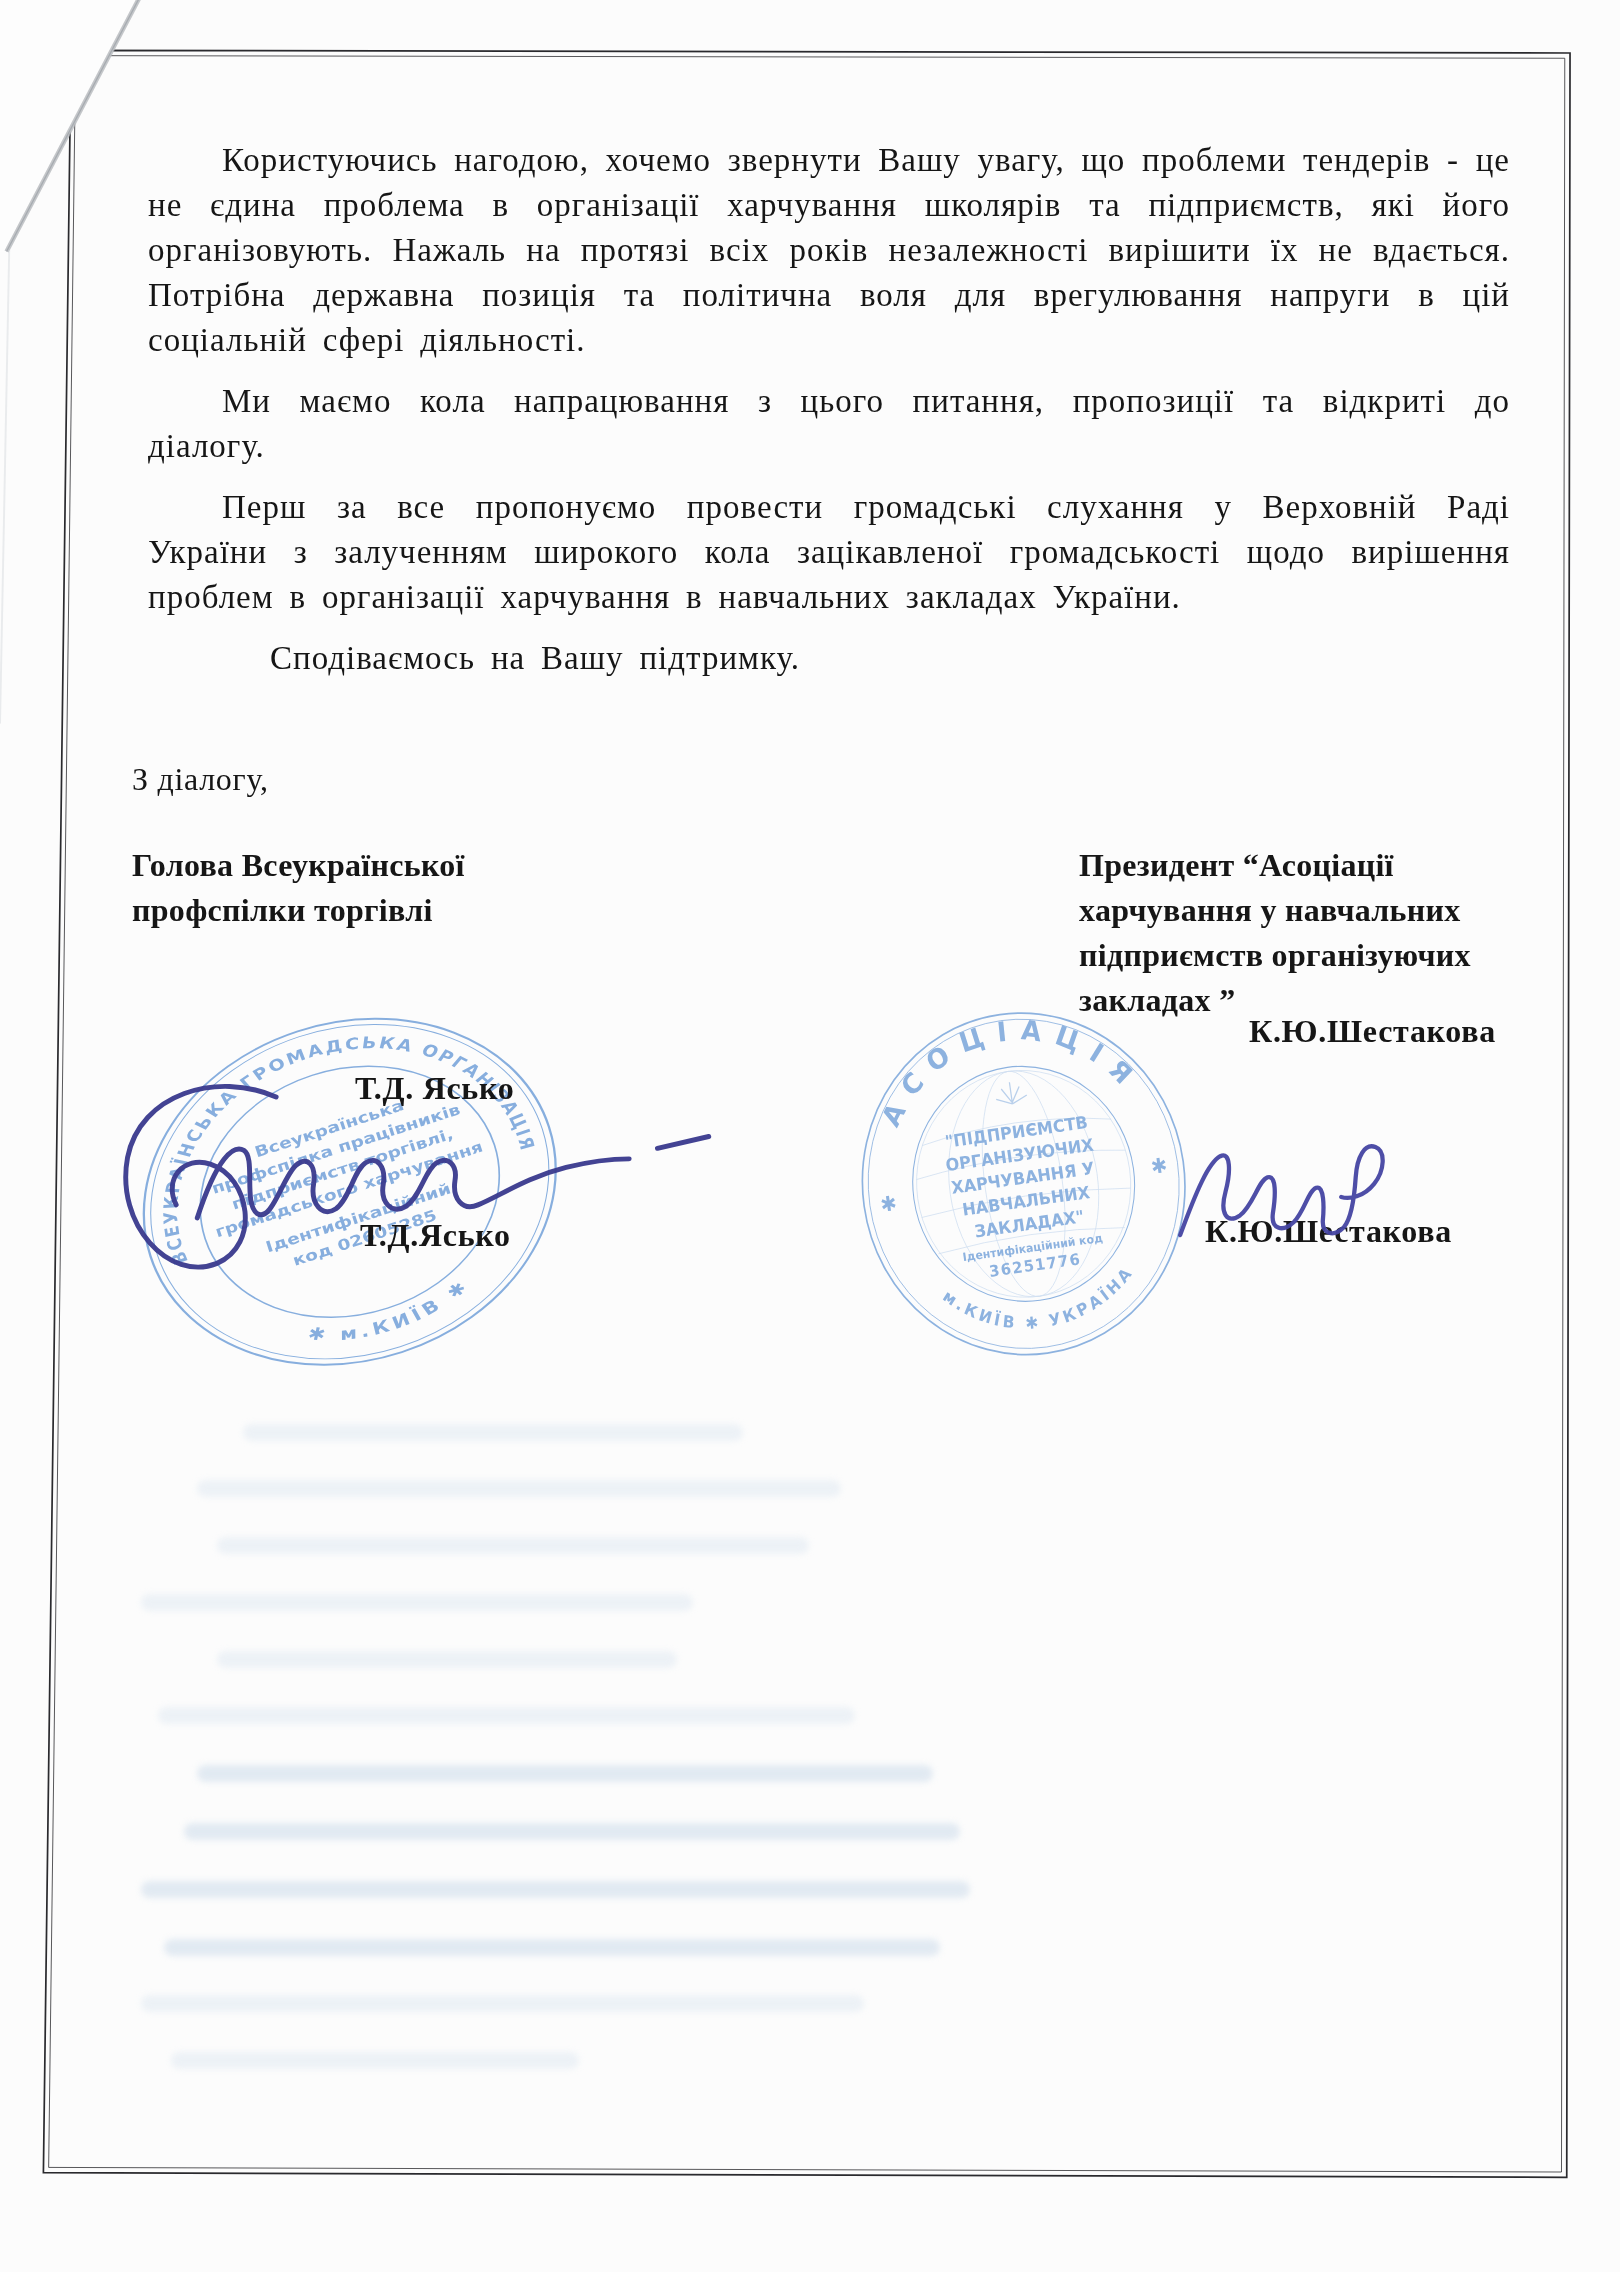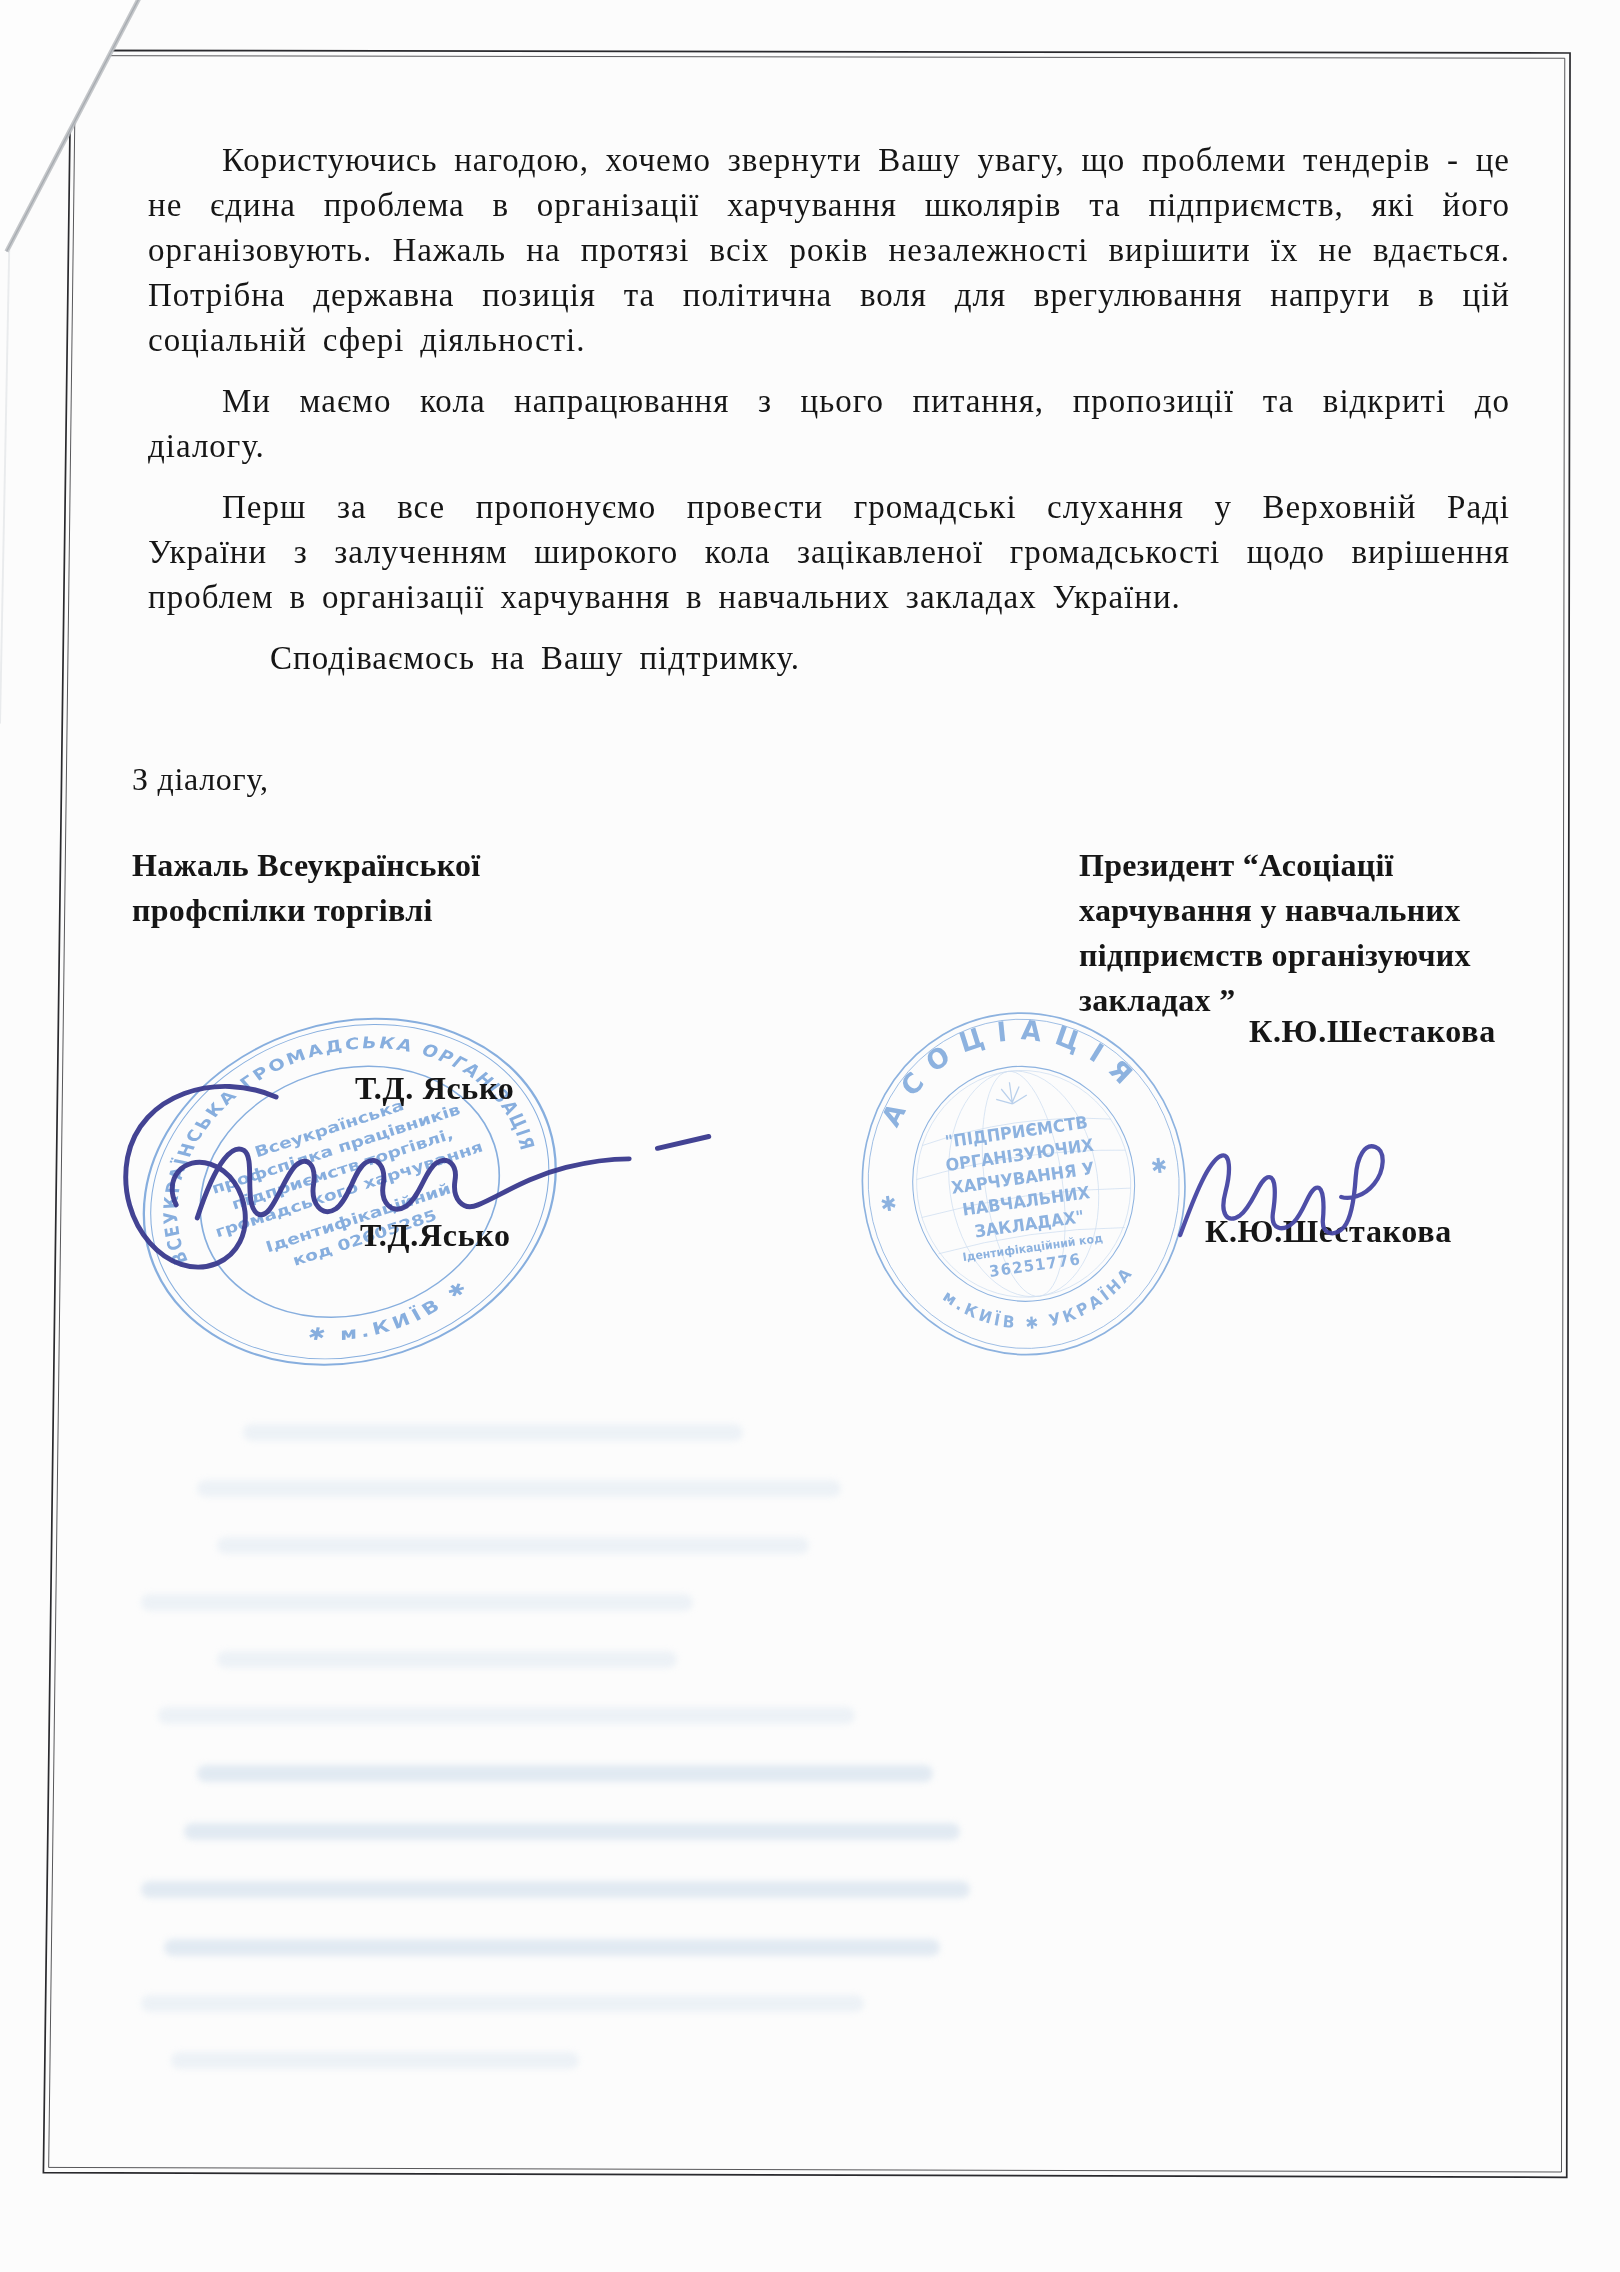--- a/index.html
+++ b/index.html
@@ -127,21 +127,21 @@
   <div class="body-text">
     <p>Користуючись нагодою, хочемо звернути Вашу увагу, що проблеми тендерів - це не єдина проблема в організації харчування школярів та підприємств, які його організовують. Нажаль на протязі всіх років незалежності вирішити їх  не вдається. Потрібна  державна позиція та політична воля для врегулювання напруги в цій соціальній сфері діяльності.</p>
     <p>Ми маємо кола напрацювання з цього питання, пропозиції та відкриті до діалогу.</p>
     <p>Перш за все пропонуємо провести громадські слухання у Верховній Раді України з залученням широкого кола зацікавленої  громадськості щодо вирішення проблем в організації харчування в навчальних закладах України.</p>
     <p class="last">Сподіваємось  на Вашу підтримку.</p>
   </div>
 
   <div class="closing">З діалогу,</div>
 
   <div class="sig-title left">
-    <div>Нажаль Всеукраїнської</div>
+    <div>Голова Всеукраїнської</div>
     <div>профспілки торгівлі</div>
   </div>
 
   <div class="sig-title right">
     <div>Президент “Асоціації</div>
     <div>харчування у навчальних</div>
     <div>підприємств організуючих</div>
     <div>закладах ”</div>
   </div>
 

